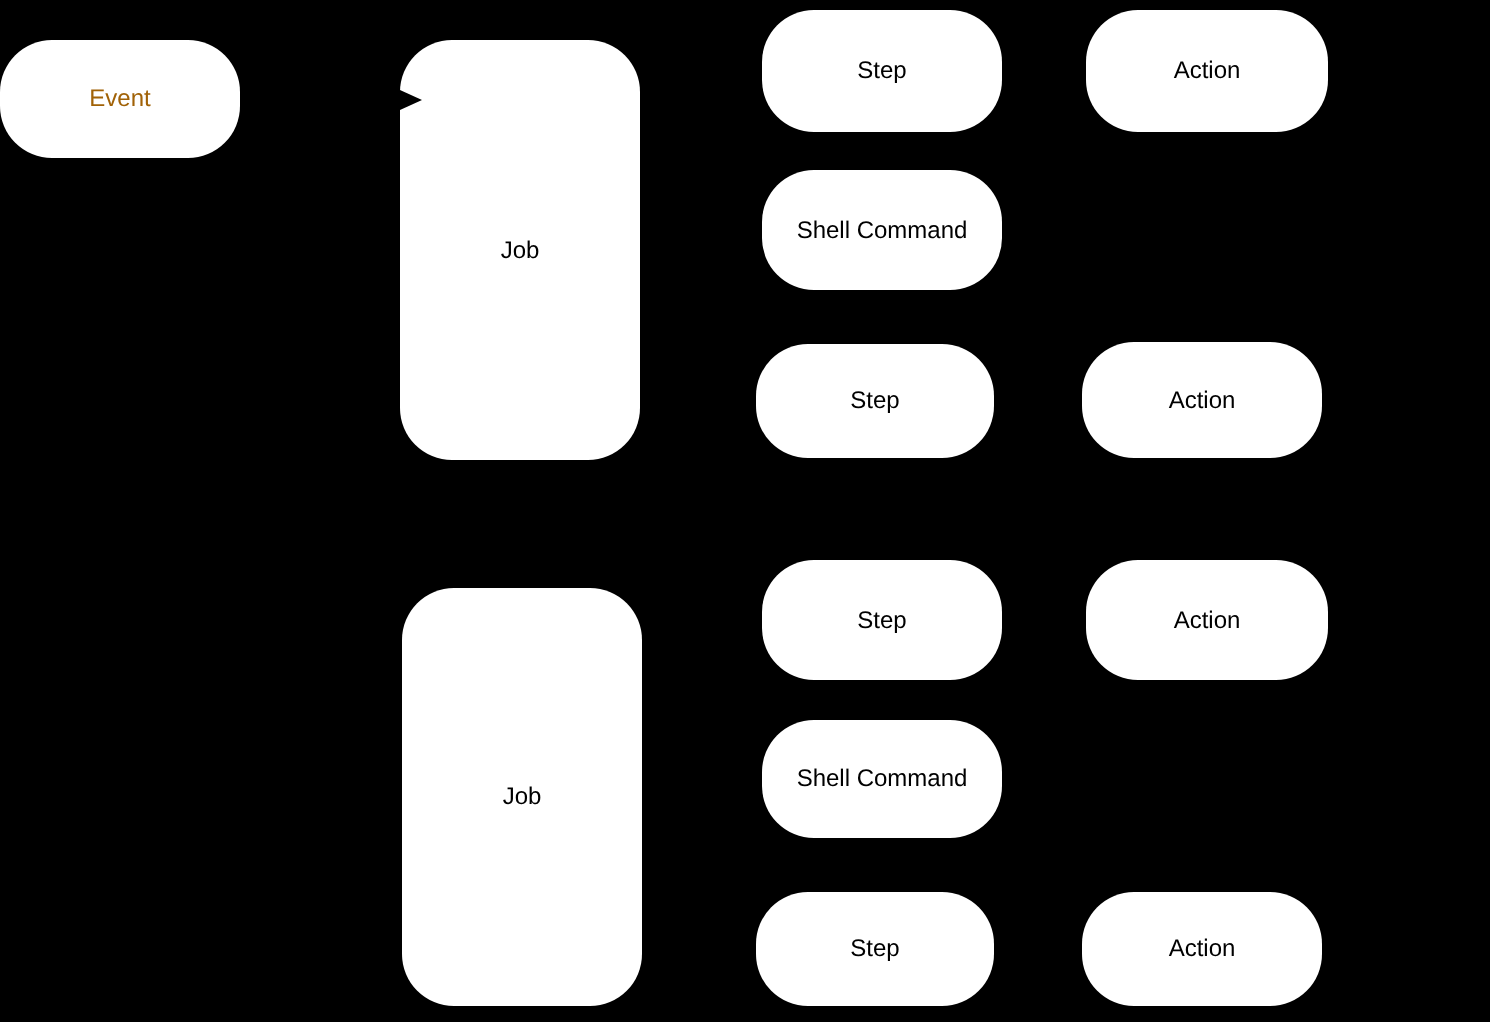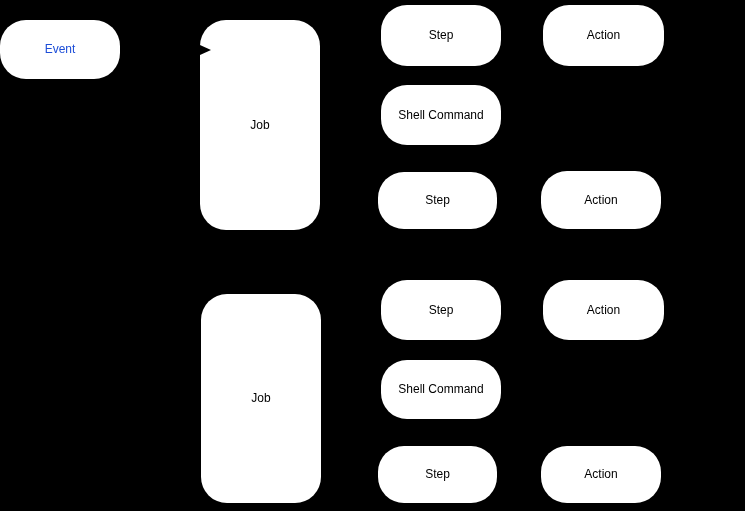--- a/index.html
+++ b/index.html
@@ -47,21 +47,21 @@
     border-bottom: 5px solid transparent;
     border-left: 11px solid #000000;
     z-index: 5;
   }
 </style>
 </head>
 <body>
 
 <div id="canvas" style="background: rgb(0, 0, 0);">
 
-<div class="node" style="left: 0px; top: 20px; width: 120px; height: 59px; background: rgb(255, 255, 255); color: #1d4ed8;">
+<div class="node" style="left: 0px; top: 20px; width: 120px; height: 59px; background: rgb(255, 255, 255); color: #a16207;">
       <span class="node-label">Event</span>
     </div>
     <div class="node" style="left: 200px; top: 20px; width: 120px; height: 210px; background: rgb(255, 255, 255); color: rgb(0, 0, 0);">
       <span class="node-label">Job</span>
     </div>
     <div class="node" style="left: 381px; top: 5px; width: 120px; height: 61px; background: rgb(255, 255, 255); color: rgb(0, 0, 0);">
       <span class="node-label">Step</span>
     </div>
     <div class="node" style="left: 543px; top: 5px; width: 121px; height: 61px; background: rgb(255, 255, 255); color: rgb(0, 0, 0);">
       <span class="node-label">Action</span>

